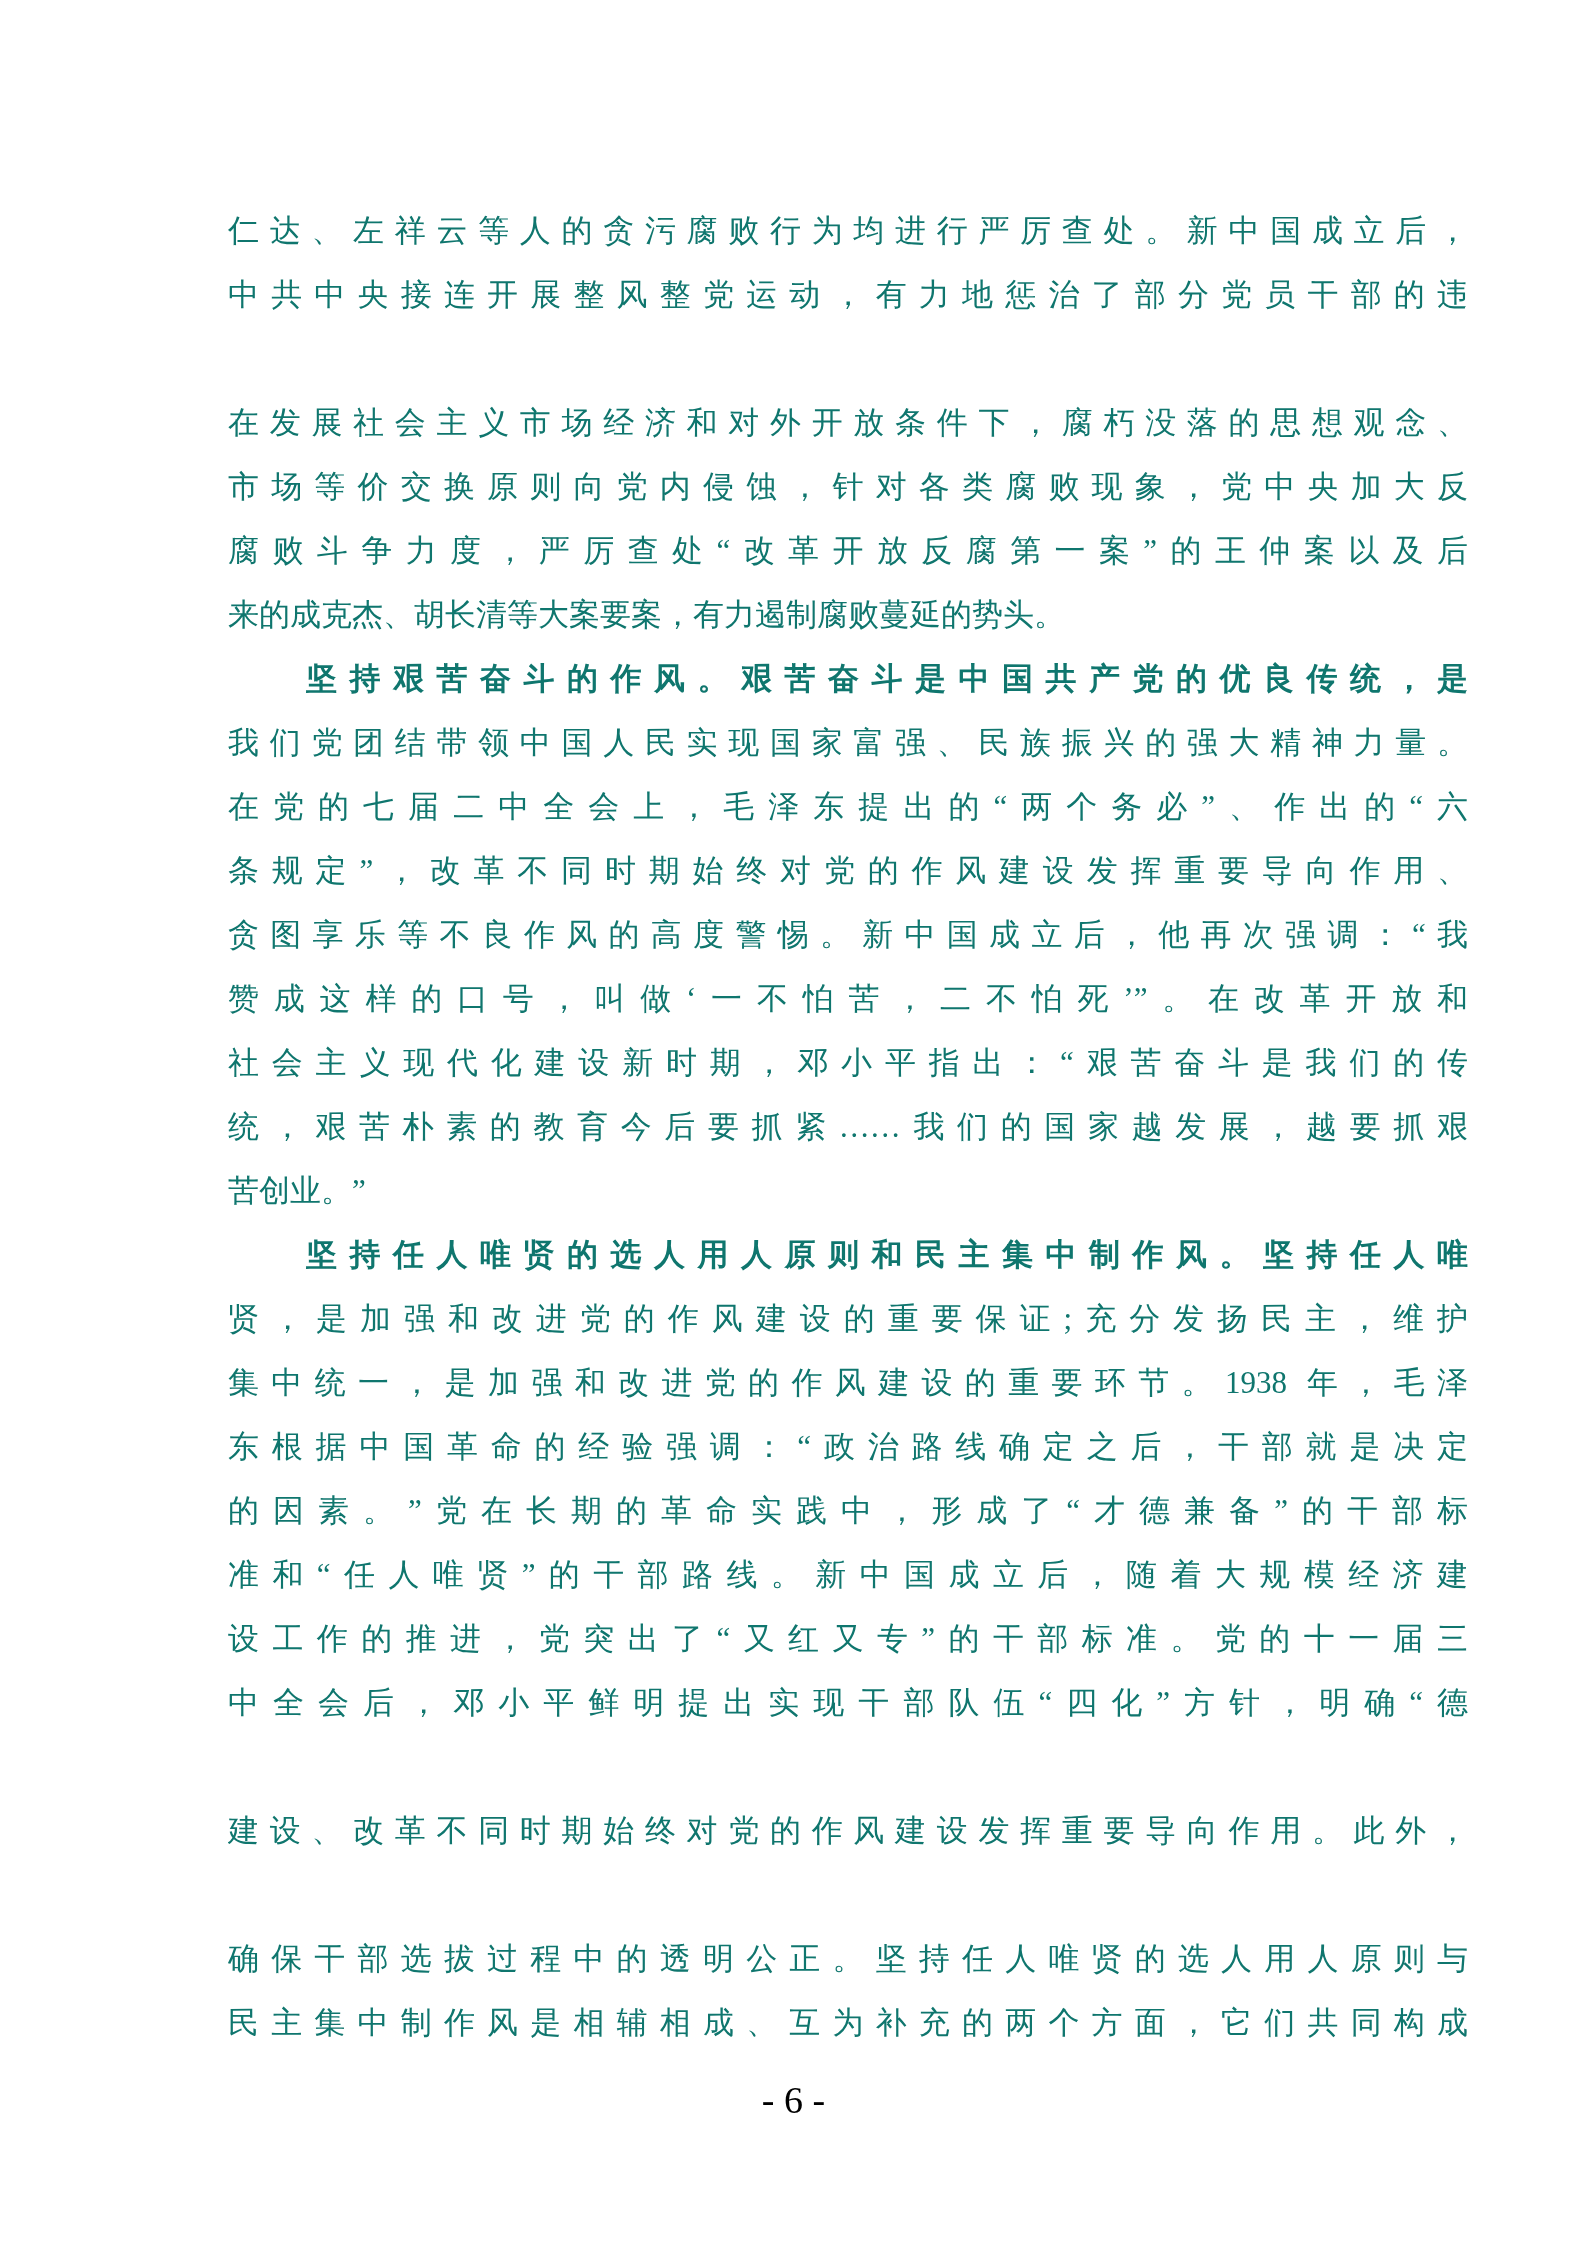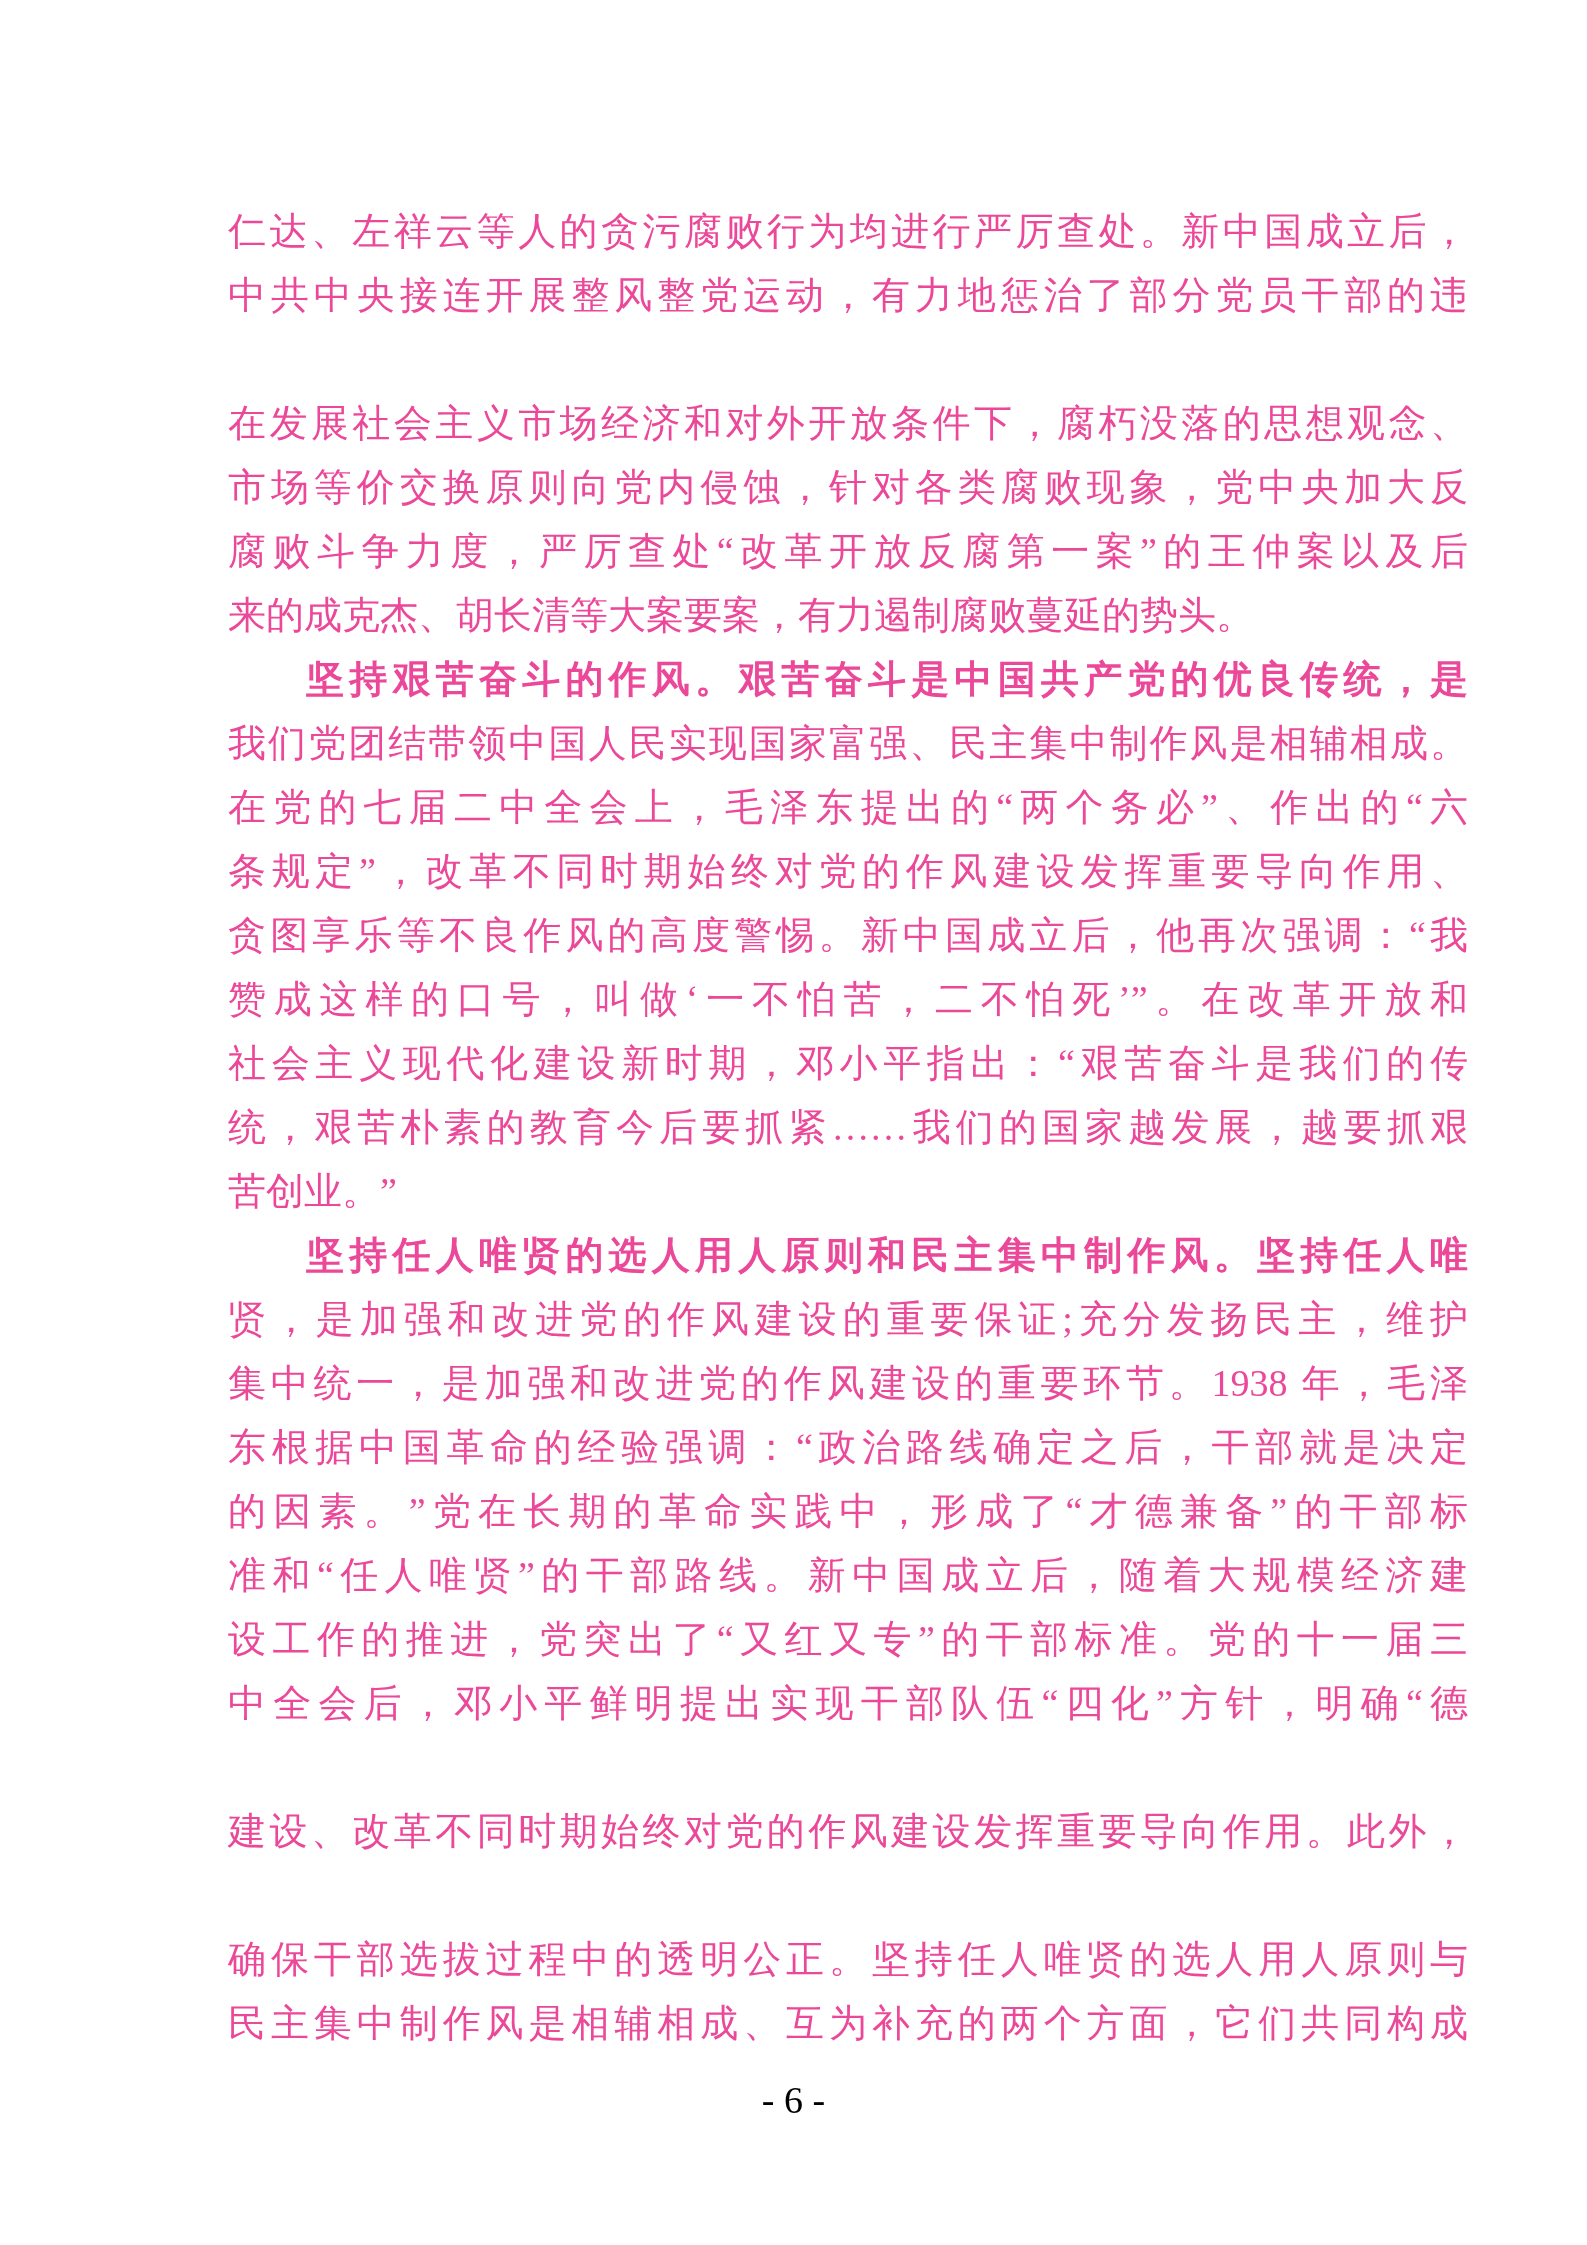--- a/index.html
+++ b/index.html
@@ -16,22 +16,22 @@
     overflow: hidden;
     font-family: "Liberation Serif", "DejaVu Serif", serif;
     color: #000000;
   }
   .text-line {
     position: absolute;
     left: 228px;
     width: 1240px;
     height: 64px;
     line-height: 64px;
-    font-size: 38px;
-    color: #ec4899;
+    font-size: 31px;
+    color: #0f766e;
     text-align: justify;
     text-align-last: justify;
     text-justify: inter-character;
     overflow: hidden;
     white-space: nowrap;
     letter-spacing: 0px;
   }
   
   .text-line.par-end {
     text-align-last: left;
@@ -60,21 +60,21 @@
 
 <div class="page">
 
   <div class="text-line" style="top:199px">仁达、左祥云等人的贪污腐败行为均进行严厉查处。新中国成立后，</div>
   <div class="text-line" style="top:263px">中共中央接连开展整风整党运动，有力地惩治了部分党员干部的违</div>
   <div class="text-line" style="top:391px">在发展社会主义市场经济和对外开放条件下，腐朽没落的思想观念、</div>
   <div class="text-line" style="top:455px">市场等价交换原则向党内侵蚀，针对各类腐败现象，党中央加大反</div>
   <div class="text-line" style="top:519px">腐败斗争力度，严厉查处“改革开放反腐第一案”的王仲案以及后</div>
   <div class="text-line par-end" style="top:583px">来的成克杰、胡长清等大案要案，有力遏制腐败蔓延的势头。</div>
   <div class="text-line indent" style="top:647px">坚持艰苦奋斗的作风。艰苦奋斗是中国共产党的优良传统，是</div>
-  <div class="text-line" style="top:711px">我们党团结带领中国人民实现国家富强、民主集中制作风是相辅相成。</div>
+  <div class="text-line" style="top:711px">我们党团结带领中国人民实现国家富强、民族振兴的强大精神力量。</div>
   <div class="text-line" style="top:775px">在党的七届二中全会上，毛泽东提出的“两个务必”、作出的“六</div>
   <div class="text-line" style="top:839px">条规定”，改革不同时期始终对党的作风建设发挥重要导向作用、</div>
   <div class="text-line" style="top:903px">贪图享乐等不良作风的高度警惕。新中国成立后，他再次强调：“我</div>
   <div class="text-line" style="top:967px">赞成这样的口号，叫做‘一不怕苦，二不怕死’”。在改革开放和</div>
   <div class="text-line" style="top:1031px">社会主义现代化建设新时期，邓小平指出：“艰苦奋斗是我们的传</div>
   <div class="text-line" style="top:1095px">统，艰苦朴素的教育今后要抓紧……我们的国家越发展，越要抓艰</div>
   <div class="text-line par-end" style="top:1159px">苦创业。”</div>
   <div class="text-line indent" style="top:1223px">坚持任人唯贤的选人用人原则和民主集中制作风。坚持任人唯</div>
   <div class="text-line" style="top:1287px">贤，是加强和改进党的作风建设的重要保证;充分发扬民主，维护</div>
   <div class="text-line" style="top:1351px">集中统一，是加强和改进党的作风建设的重要环节。1938 年，毛泽</div>

